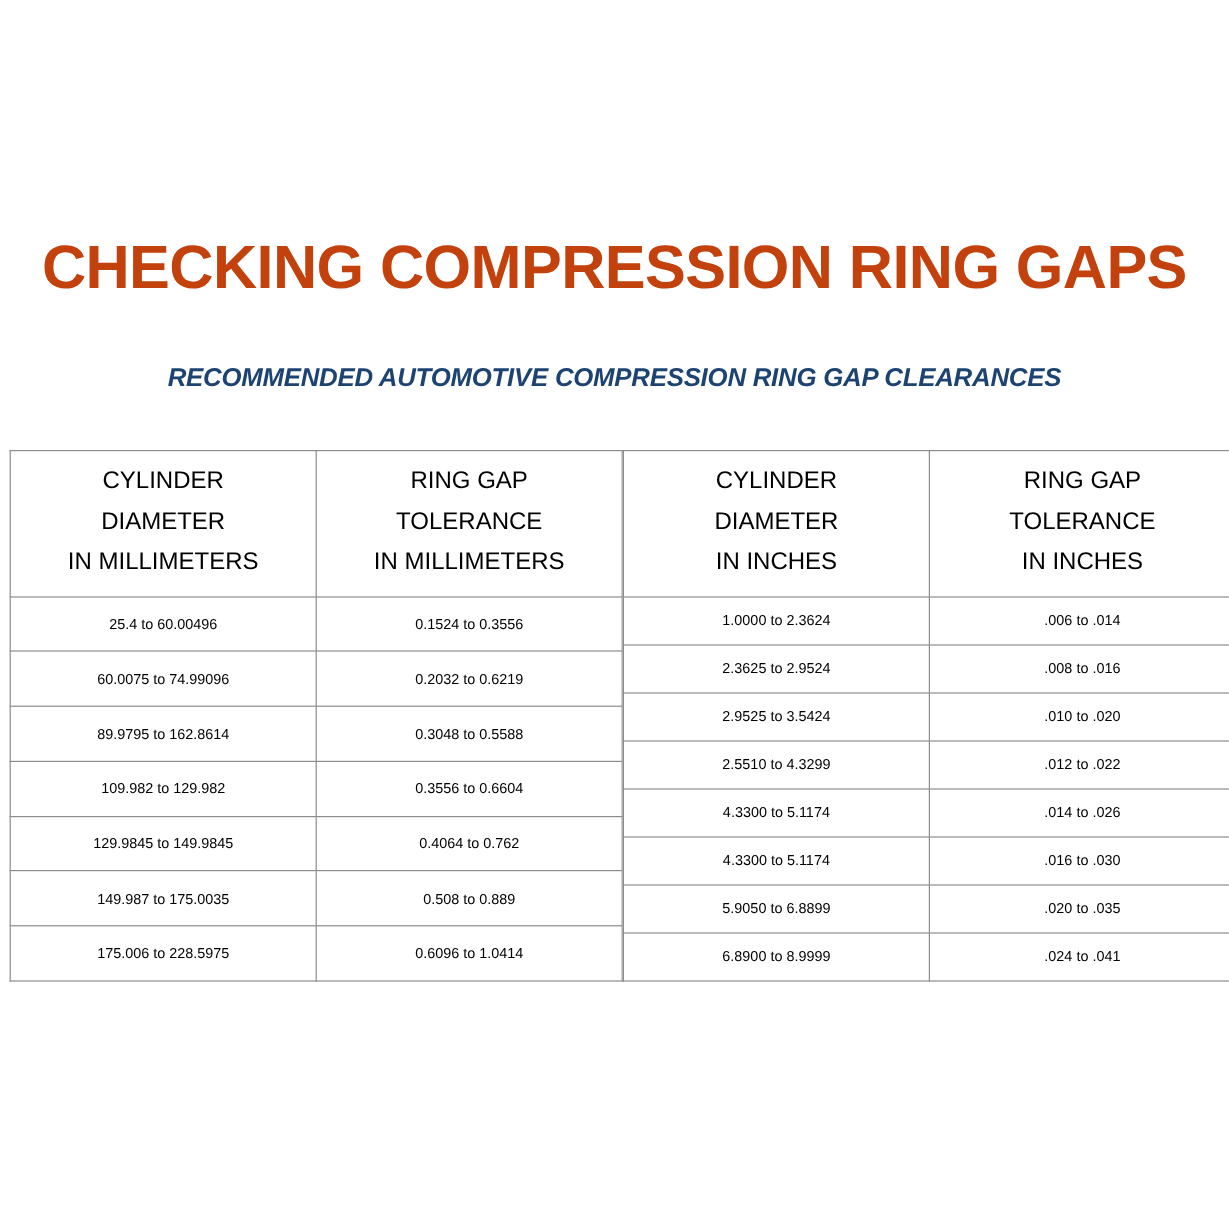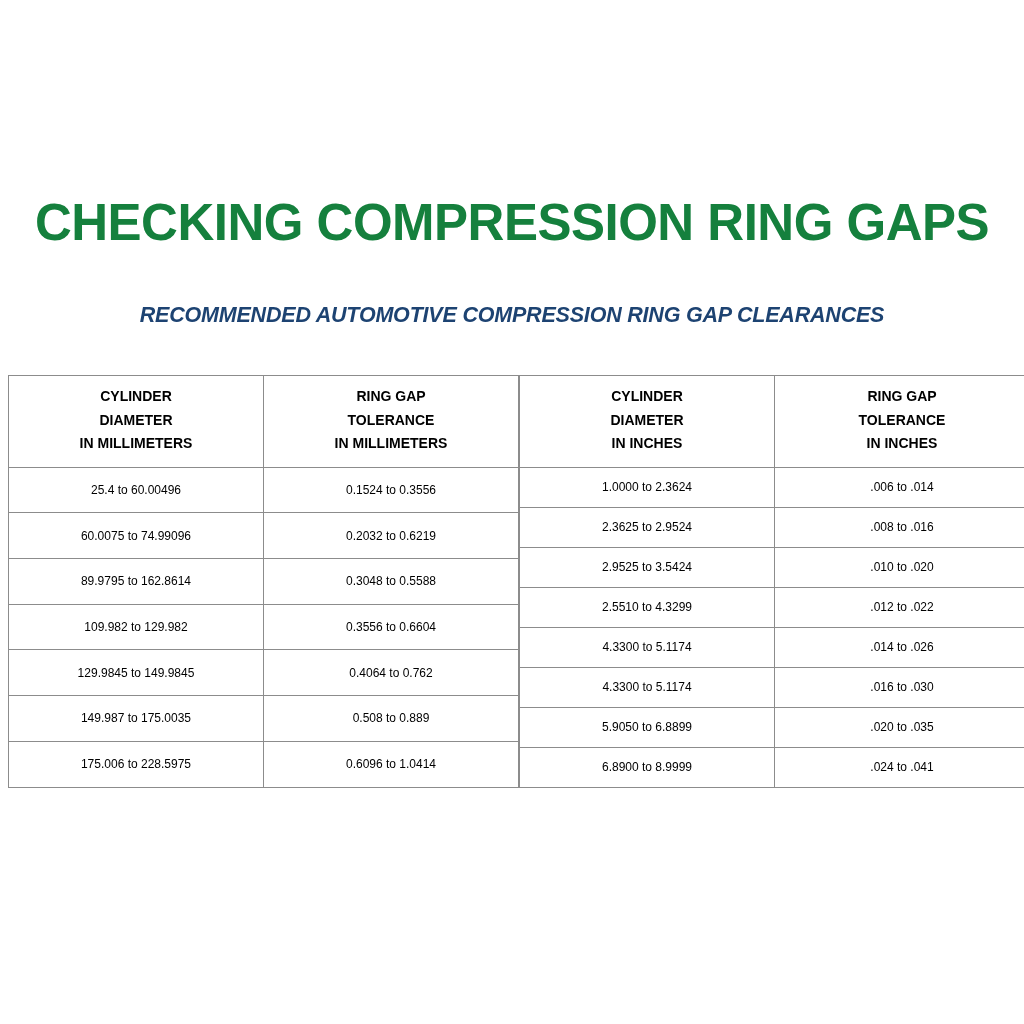--- a/index.html
+++ b/index.html
@@ -16,21 +16,21 @@
     height: 1024px;
     background: #ffffff;
     box-sizing: border-box;
   }
   .title {
     position: absolute;
     top: 196px;
     left: 0;
     width: 1024px;
     text-align: center;
-    color: #15803d;
+    color: #c2410c;
     font-size: 51px;
     font-weight: bold;
     letter-spacing: -0.5px;
     line-height: 1.05;
   }
   .subtitle {
     position: absolute;
     top: 303px;
     left: 0;
     width: 1024px;
@@ -58,22 +58,22 @@
     background: #fff;
   }
   table.gaps th, table.gaps td {
     border: 1px solid #8c8c8c;
     text-align: center;
     color: #000000;
     font-size: 12px;
     padding: 0;
   }
   table.gaps th {
-    font-weight: bold;
-    font-size: 14px;
+    font-weight: normal;
+    font-size: 20px;
     line-height: 1.68;
     padding: 9px 4px 11px 4px;
     vertical-align: middle;
   }
   table.gaps td {
     height: 39px;
     font-weight: normal;
     vertical-align: middle;
   }
   table.gaps th:first-child, table.gaps td:first-child {

